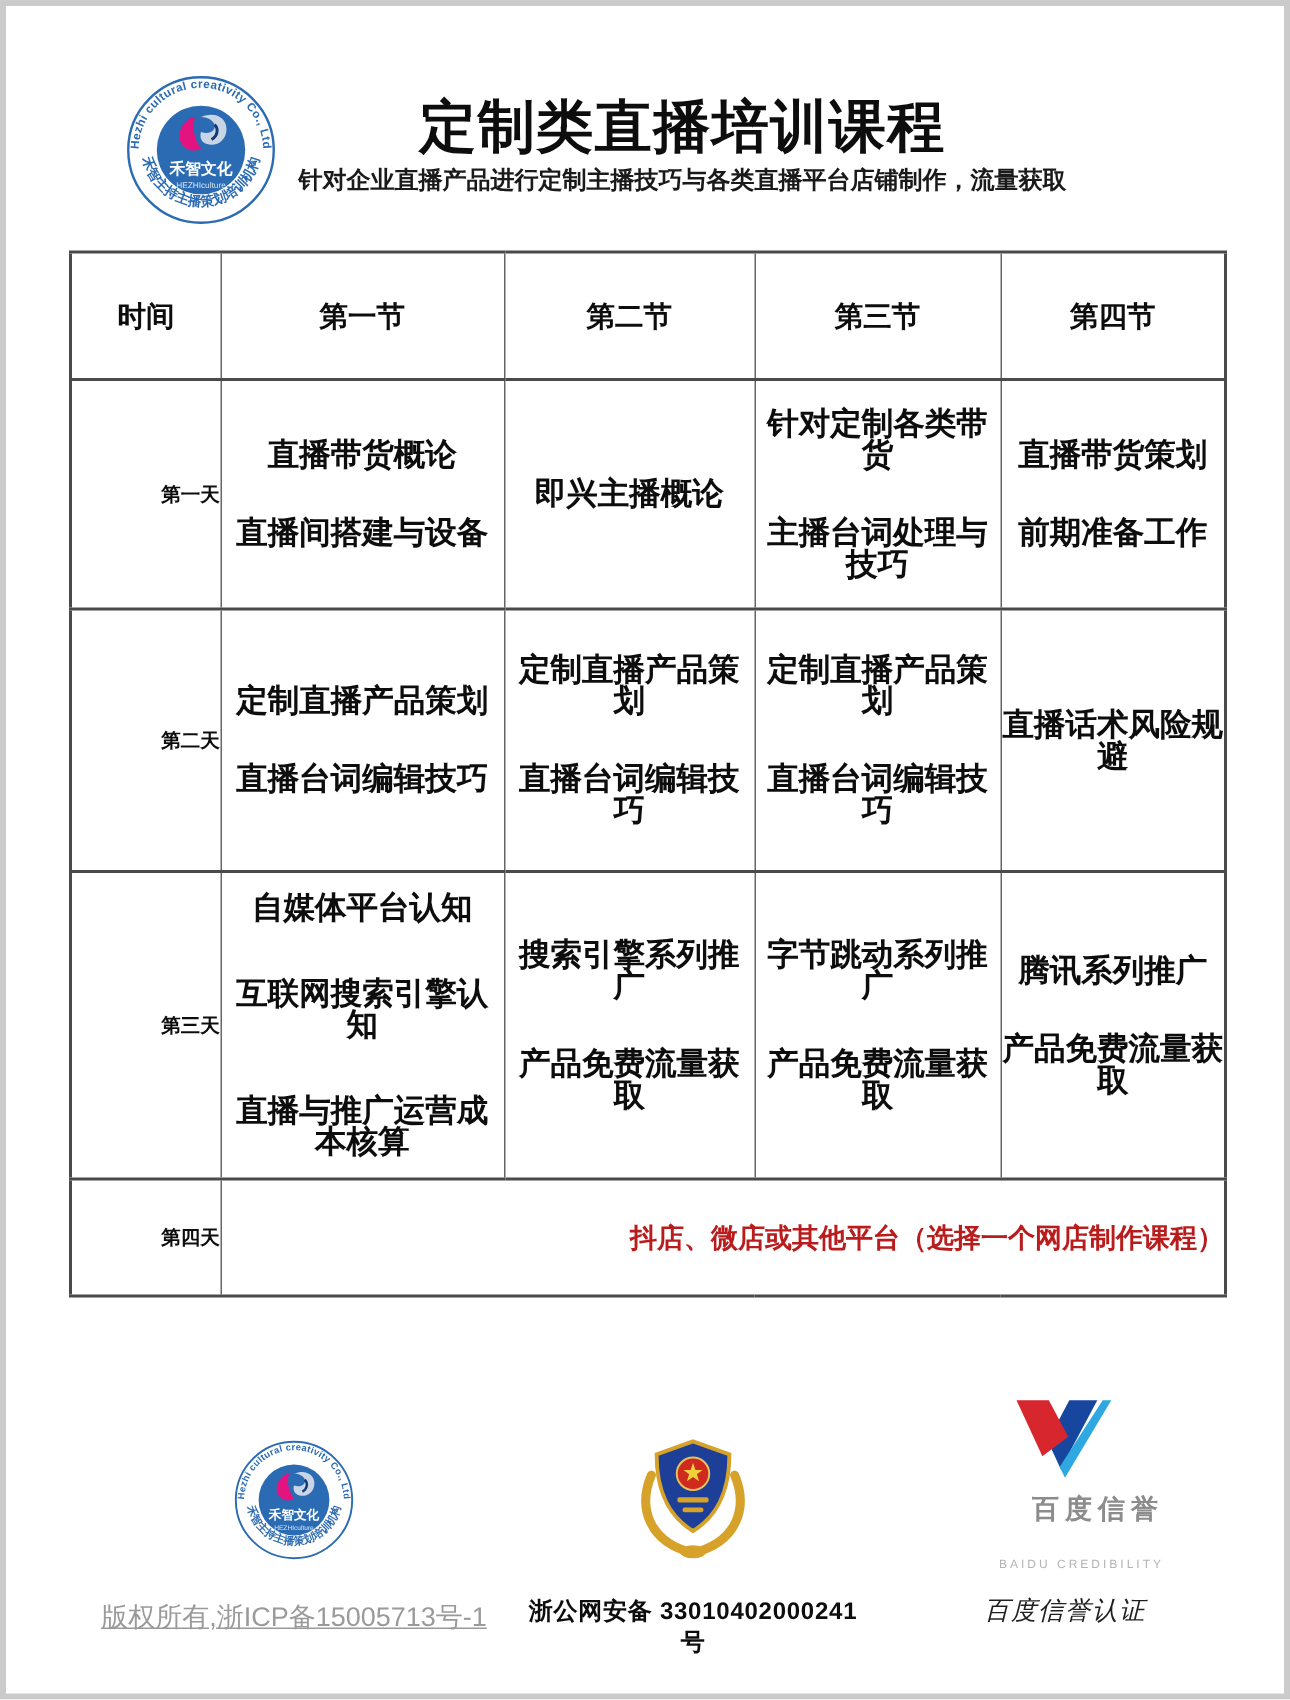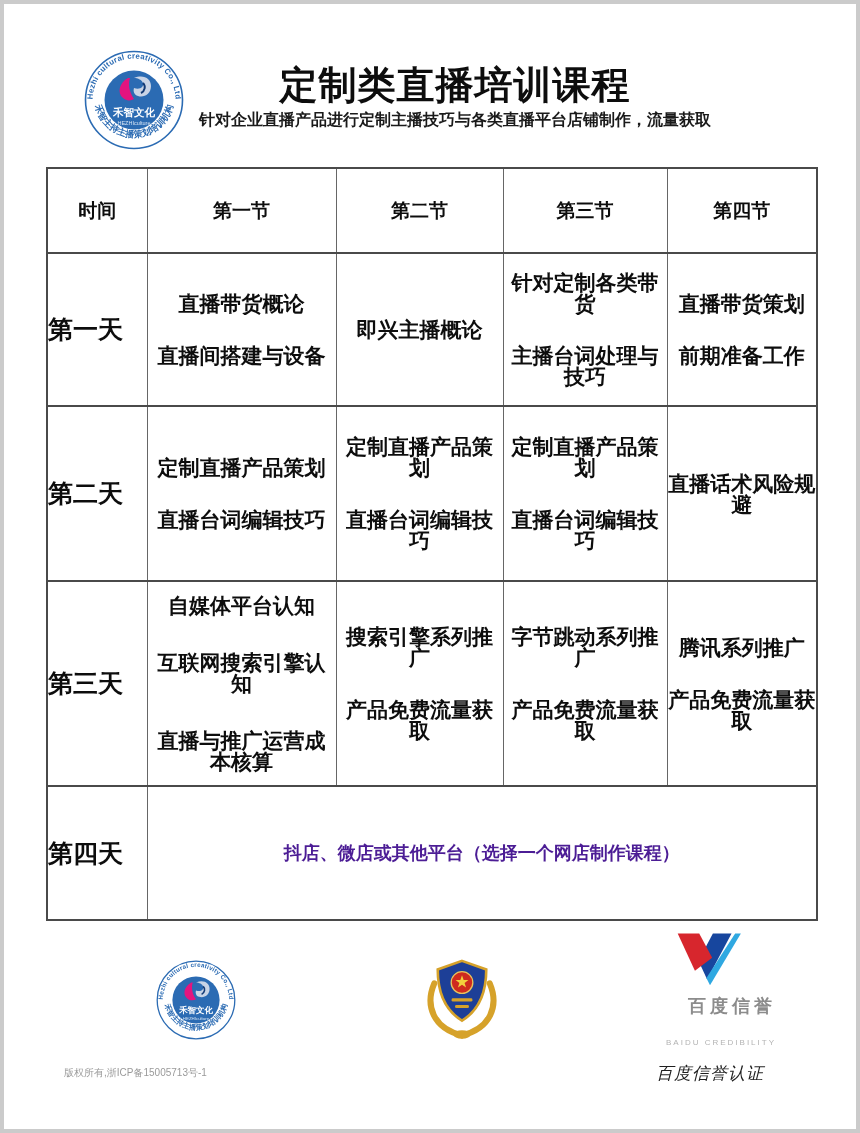--- a/index.html
+++ b/index.html
@@ -41,31 +41,31 @@
     position:absolute;left:42px;top:163px;width:770px;
     border-collapse:collapse;table-layout:fixed;
     border:2px solid var(--table-line);
   }
   table.schedule th, table.schedule td{
     border-left:1px solid #666;border-right:1px solid #666;
     border-top:2px solid var(--table-line);border-bottom:2px solid var(--table-line);
     padding:0;vertical-align:middle;background:#fff;
   }
   th.col-head{font-size:19px;font-weight:bold;text-align:center;color:#0d0d0d;}
-  td.day{font-size:25px;font-weight:bold;text-align:left;color:#0d0d0d;}
+  td.day{font-size:13px;font-weight:bold;text-align:right;color:#0d0d0d;}
   .cell-lines{
     display:flex;flex-direction:column;justify-content:center;align-items:center;
     gap:31px;font-size:21px;line-height:21px;font-weight:bold;color:#0d0d0d;text-align:center;
   }
   .cell-lines.gap-sm{gap:36px;}
-  td.merged{font-size:18px;font-weight:bold;text-align:center;padding-left:12px;color:#4c1d95;}
+  td.merged{font-size:18px;font-weight:bold;text-align:right;padding-left:12px;color:#b91c1c;}
   
   .copyright{
-    position:absolute;left:60px;top:1062px;width:264px;text-align:left;
-    font-size:10px;color:var(--muted-gray);
+    position:absolute;left:60px;top:1062px;width:264px;text-align:center;
+    font-size:18px;color:var(--muted-gray);text-decoration:underline;
   }
   .police-block{position:absolute;left:348px;top:952px;width:220px;text-align:center;}
   .police-block svg{display:block;margin:0 auto;}
   .police-record{
     position:absolute;left:348px;top:1060px;width:220px;text-align:center;
     font-size:16px;font-weight:bold;color:#0d0d0d;letter-spacing:0.5px;
   }
   .baidu-block{position:absolute;left:640px;top:928px;width:132px;text-align:right;}
   .baidu-block svg{display:block;margin:0 auto;}
   .baidu-cn{margin-top:6px;font-size:18px;color:#8c8c8c;letter-spacing:4px;font-weight:bold;}
@@ -203,21 +203,21 @@
           <span>产品免费流量获取</span>
         </div>
       </td>
       <td>
         <div class="cell-lines">
           <span>腾讯系列推广</span>
           <span>产品免费流量获取</span>
         </div>
       </td>
     </tr>
-    <tr style="height:134px">
+    <tr style="height:78px">
       <td class="day">第四天</td>
       <td class="merged" colspan="4">抖店、微店或其他平台（选择一个网店制作课程）</td>
     </tr>
   </tbody>
     </table>
 
   <div class="logo logo-footer">
     <svg viewBox="0 0 100 100">
       <circle cx="50" cy="50" r="48.5" fill="#ffffff" class="s-brand" stroke-width="1.6"></circle>
       <path id="arcTopB" d="M 8.5 50 A 41.5 41.5 0 0 1 91.5 50" fill="none"></path>
@@ -240,20 +240,21 @@
       <path class="s-gold" d="M13 30 C2 56 12 82 45 90" fill="none" stroke-width="7" stroke-linecap="round"></path>
       <path class="s-gold" d="M77 30 C88 56 78 82 45 90" fill="none" stroke-width="7" stroke-linecap="round"></path>
       <ellipse class="f-gold" cx="45" cy="89" rx="10" ry="5"></ellipse>
       <path class="f-shield s-gold" d="M45 4 L73 14 C73 44 63 62 45 73 C27 62 17 44 17 14 Z" stroke-width="3"></path>
       <circle class="f-red" cx="45" cy="29" r="12.5" stroke="#e8c35c" stroke-width="1.5"></circle>
       <polygon class="f-star" points="45,20.5 46.9,26 52.4,26 48,29.4 49.7,34.8 45,31.5 40.3,34.8 42,29.4 37.6,26 43.1,26"></polygon>
       <rect class="f-gold" x="33" y="47" width="24" height="4" rx="1.5"></rect>
       <rect class="f-gold" x="37" y="55" width="16" height="3.5" rx="1.5"></rect>
     </svg>
   </div>
+  <div class="police-record">浙公网安备 33010402000241号</div>
 
   <div class="baidu-block">
     <svg viewBox="0 0 100 78" width="72" height="56">
       <polygon class="f-bdblue" points="54,2 80,2 46,66 34,40"></polygon>
       <polygon class="f-bdlight" points="85,2 93,2 50,74 45,64"></polygon>
       <polygon class="f-bdred" points="5,2 35,2 53,36 29,54"></polygon>
     </svg>
     <div class="baidu-cn">百度信誉</div>
     <div class="baidu-en">BAIDU CREDIBILITY</div>
   </div>

